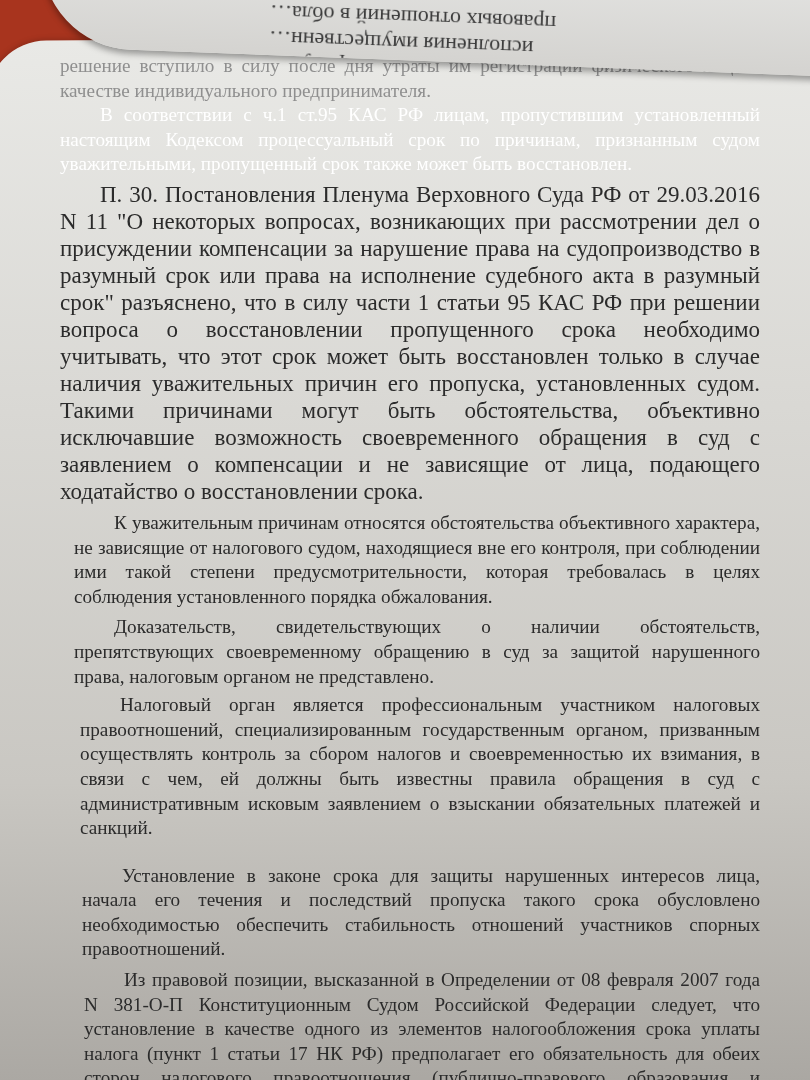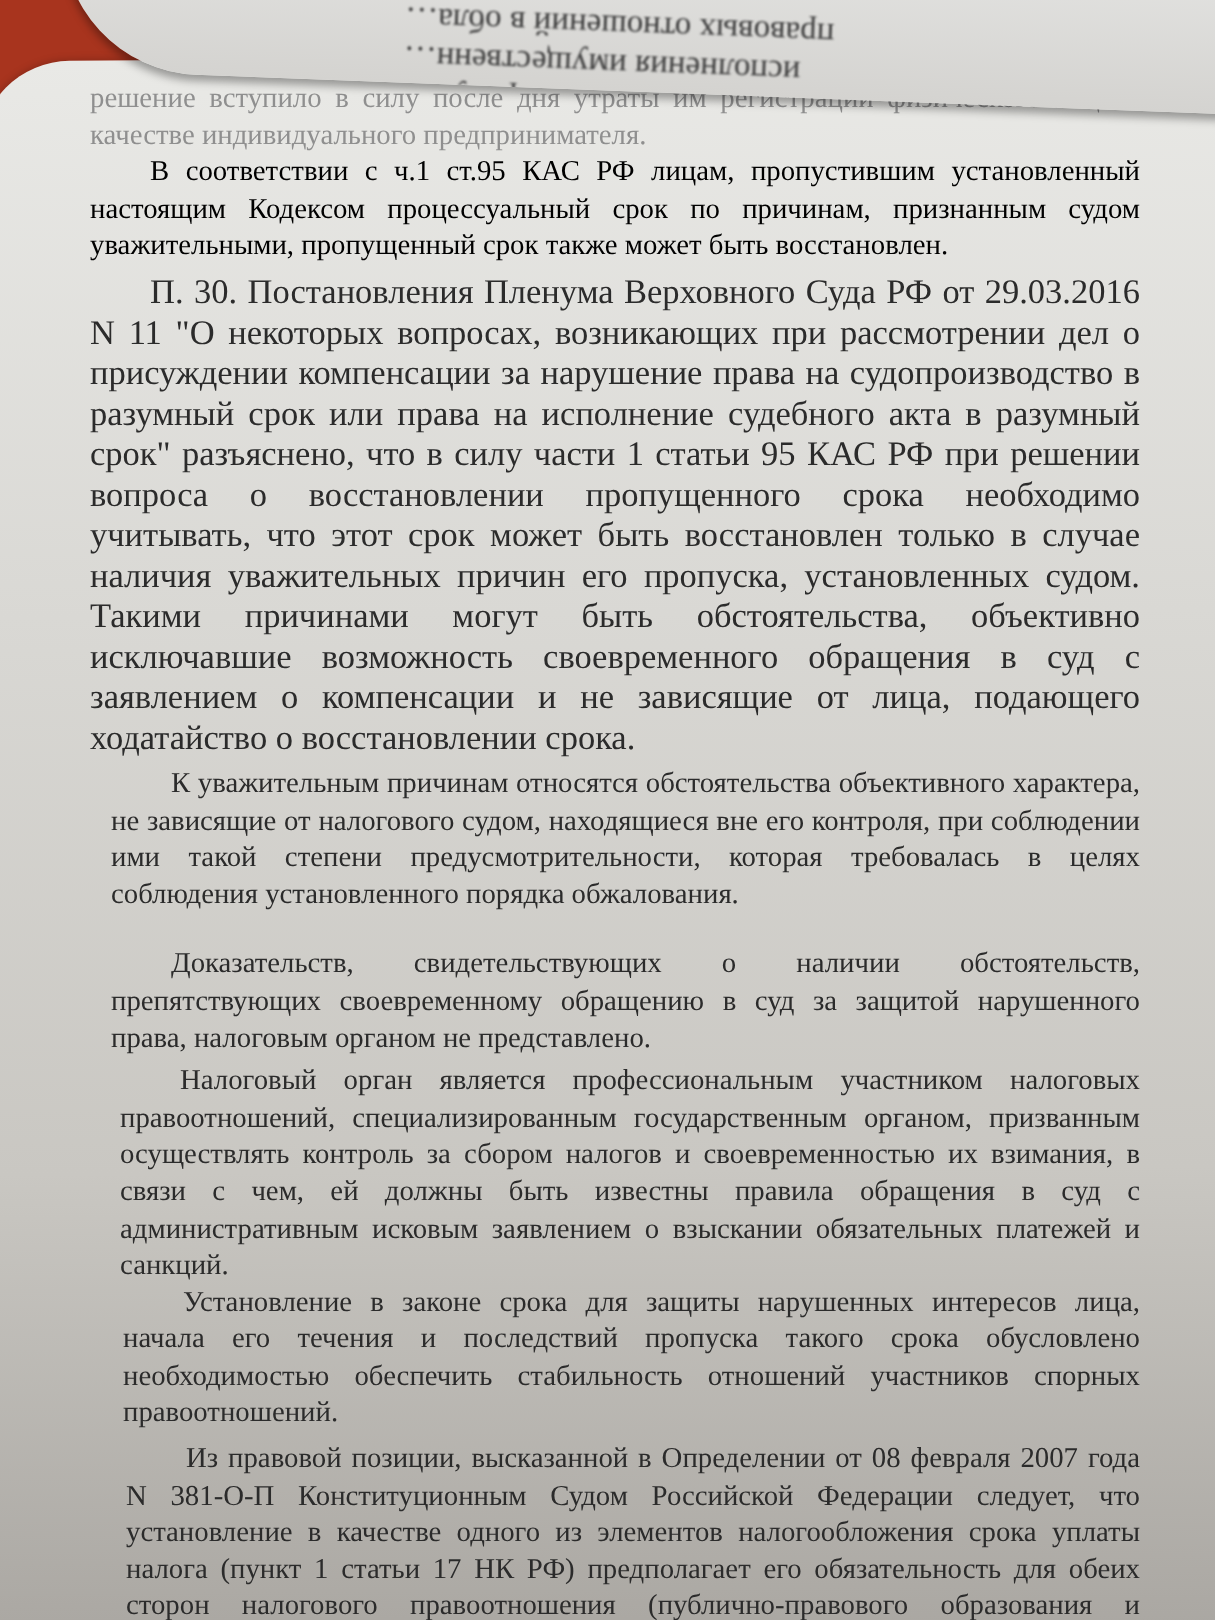--- a/index.html
+++ b/index.html
@@ -37,21 +37,21 @@
   .overlay-text div { white-space: nowrap; }
   .text {
     position: absolute; left: 60px; top: 54px; width: 700px;
     color: #2b2b2b; font-size: 19.2px; line-height: 24.6px;
     text-align: justify;
     filter: blur(0.45px);
     z-index: 2;
   }
   .p { margin: 0; text-indent: 40px; }
   .p.cont { text-indent: 0; color: #8f8f8f; }
-  .p.faint { color: #000000; }
+  .p.faint { color: #ffffff; }
   .p.big { font-size: 23px; line-height: 27px; }
 </style>
 </head>
 <body>
 
 <div class="bg-red"></div>
 
 <div class="overlay-page">
   <div class="overlay-text">
     <div>Пропус…</div>
@@ -61,17 +61,17 @@
   </div>
 </div>
 
 <div class="page"></div>
 
 <div class="text">
   <p class="p cont">решение вступило в силу после дня утраты им регистрации физического лица в качестве индивидуального предпринимателя.</p>
   <p class="p faint">В соответствии с ч.1 ст.95 КАС РФ лицам, пропустившим установленный настоящим Кодексом процессуальный срок по причинам, признанным судом уважительными, пропущенный срок также может быть восстановлен.</p>
   <p class="p big" style="margin-top:4px;">П. 30. Постановления Пленума Верховного Суда РФ от 29.03.2016 N 11 "О некоторых вопросах, возникающих при рассмотрении дел о присуждении компенсации за нарушение права на судопроизводство в разумный срок или права на исполнение судебного акта в разумный срок" разъяснено, что в силу части 1 статьи 95 КАС РФ при решении вопроса о восстановлении пропущенного срока необходимо учитывать, что этот срок может быть восстановлен только в случае наличия уважительных причин его пропуска, установленных судом. Такими причинами могут быть обстоятельства, объективно исключавшие возможность своевременного обращения в суд с заявлением о компенсации и не зависящие от лица, подающего ходатайство о восстановлении срока.</p>
   <p class="p" style="margin-top:6px; padding-left:14px;">К уважительным причинам относятся обстоятельства объективного характера, не зависящие от налогового судом, находящиеся вне его контроля, при соблюдении ими такой степени предусмотрительности, которая требовалась в целях соблюдения установленного порядка обжалования.</p>
-  <p class="p" style="margin-top:22px; padding-left:14px;">Доказательств, свидетельствующих о наличии обстоятельств, препятствующих своевременному обращению в суд за защитой нарушенного права, налоговым органом не представлено.</p>
+  <p class="p" style="margin-top:6px; padding-left:14px;">Доказательств, свидетельствующих о наличии обстоятельств, препятствующих своевременному обращению в суд за защитой нарушенного права, налоговым органом не представлено.</p>
   <p class="p" style="margin-top:4px; padding-left:20px;">Налоговый орган является профессиональным участником налоговых правоотношений, специализированным государственным органом, призванным осуществлять контроль за сбором налогов и своевременностью их взимания, в связи с чем, ей должны быть известны правила обращения в суд с административным исковым заявлением о взыскании обязательных платежей и санкций.</p>
-  <p class="p" style="margin-top:0; padding-left:22px;">Установление в законе срока для защиты нарушенных интересов лица, начала его течения и последствий пропуска такого срока обусловлено необходимостью обеспечить стабильность отношений участников спорных правоотношений.</p>
+  <p class="p" style="margin-top:23px; padding-left:22px;">Установление в законе срока для защиты нарушенных интересов лица, начала его течения и последствий пропуска такого срока обусловлено необходимостью обеспечить стабильность отношений участников спорных правоотношений.</p>
   <p class="p" style="margin-top:6px; padding-left:24px;">Из правовой позиции, высказанной в Определении от 08 февраля 2007 года N 381-О-П Конституционным Судом Российской Федерации следует, что установление в качестве одного из элементов налогообложения срока уплаты налога (пункт 1 статьи 17 НК РФ) предполагает его обязательность для обеих сторон налогового правоотношения (публично-правового образования и налогоплательщика). Установление сроков направлено на обеспечение справедливого баланса публичных и частных интересов, поэтому допущение неограниченного временными рамками принудительного погашения задолженности по налогам и сборам вступает в противоречие с</p>
 </div>
 
 </body></html>

